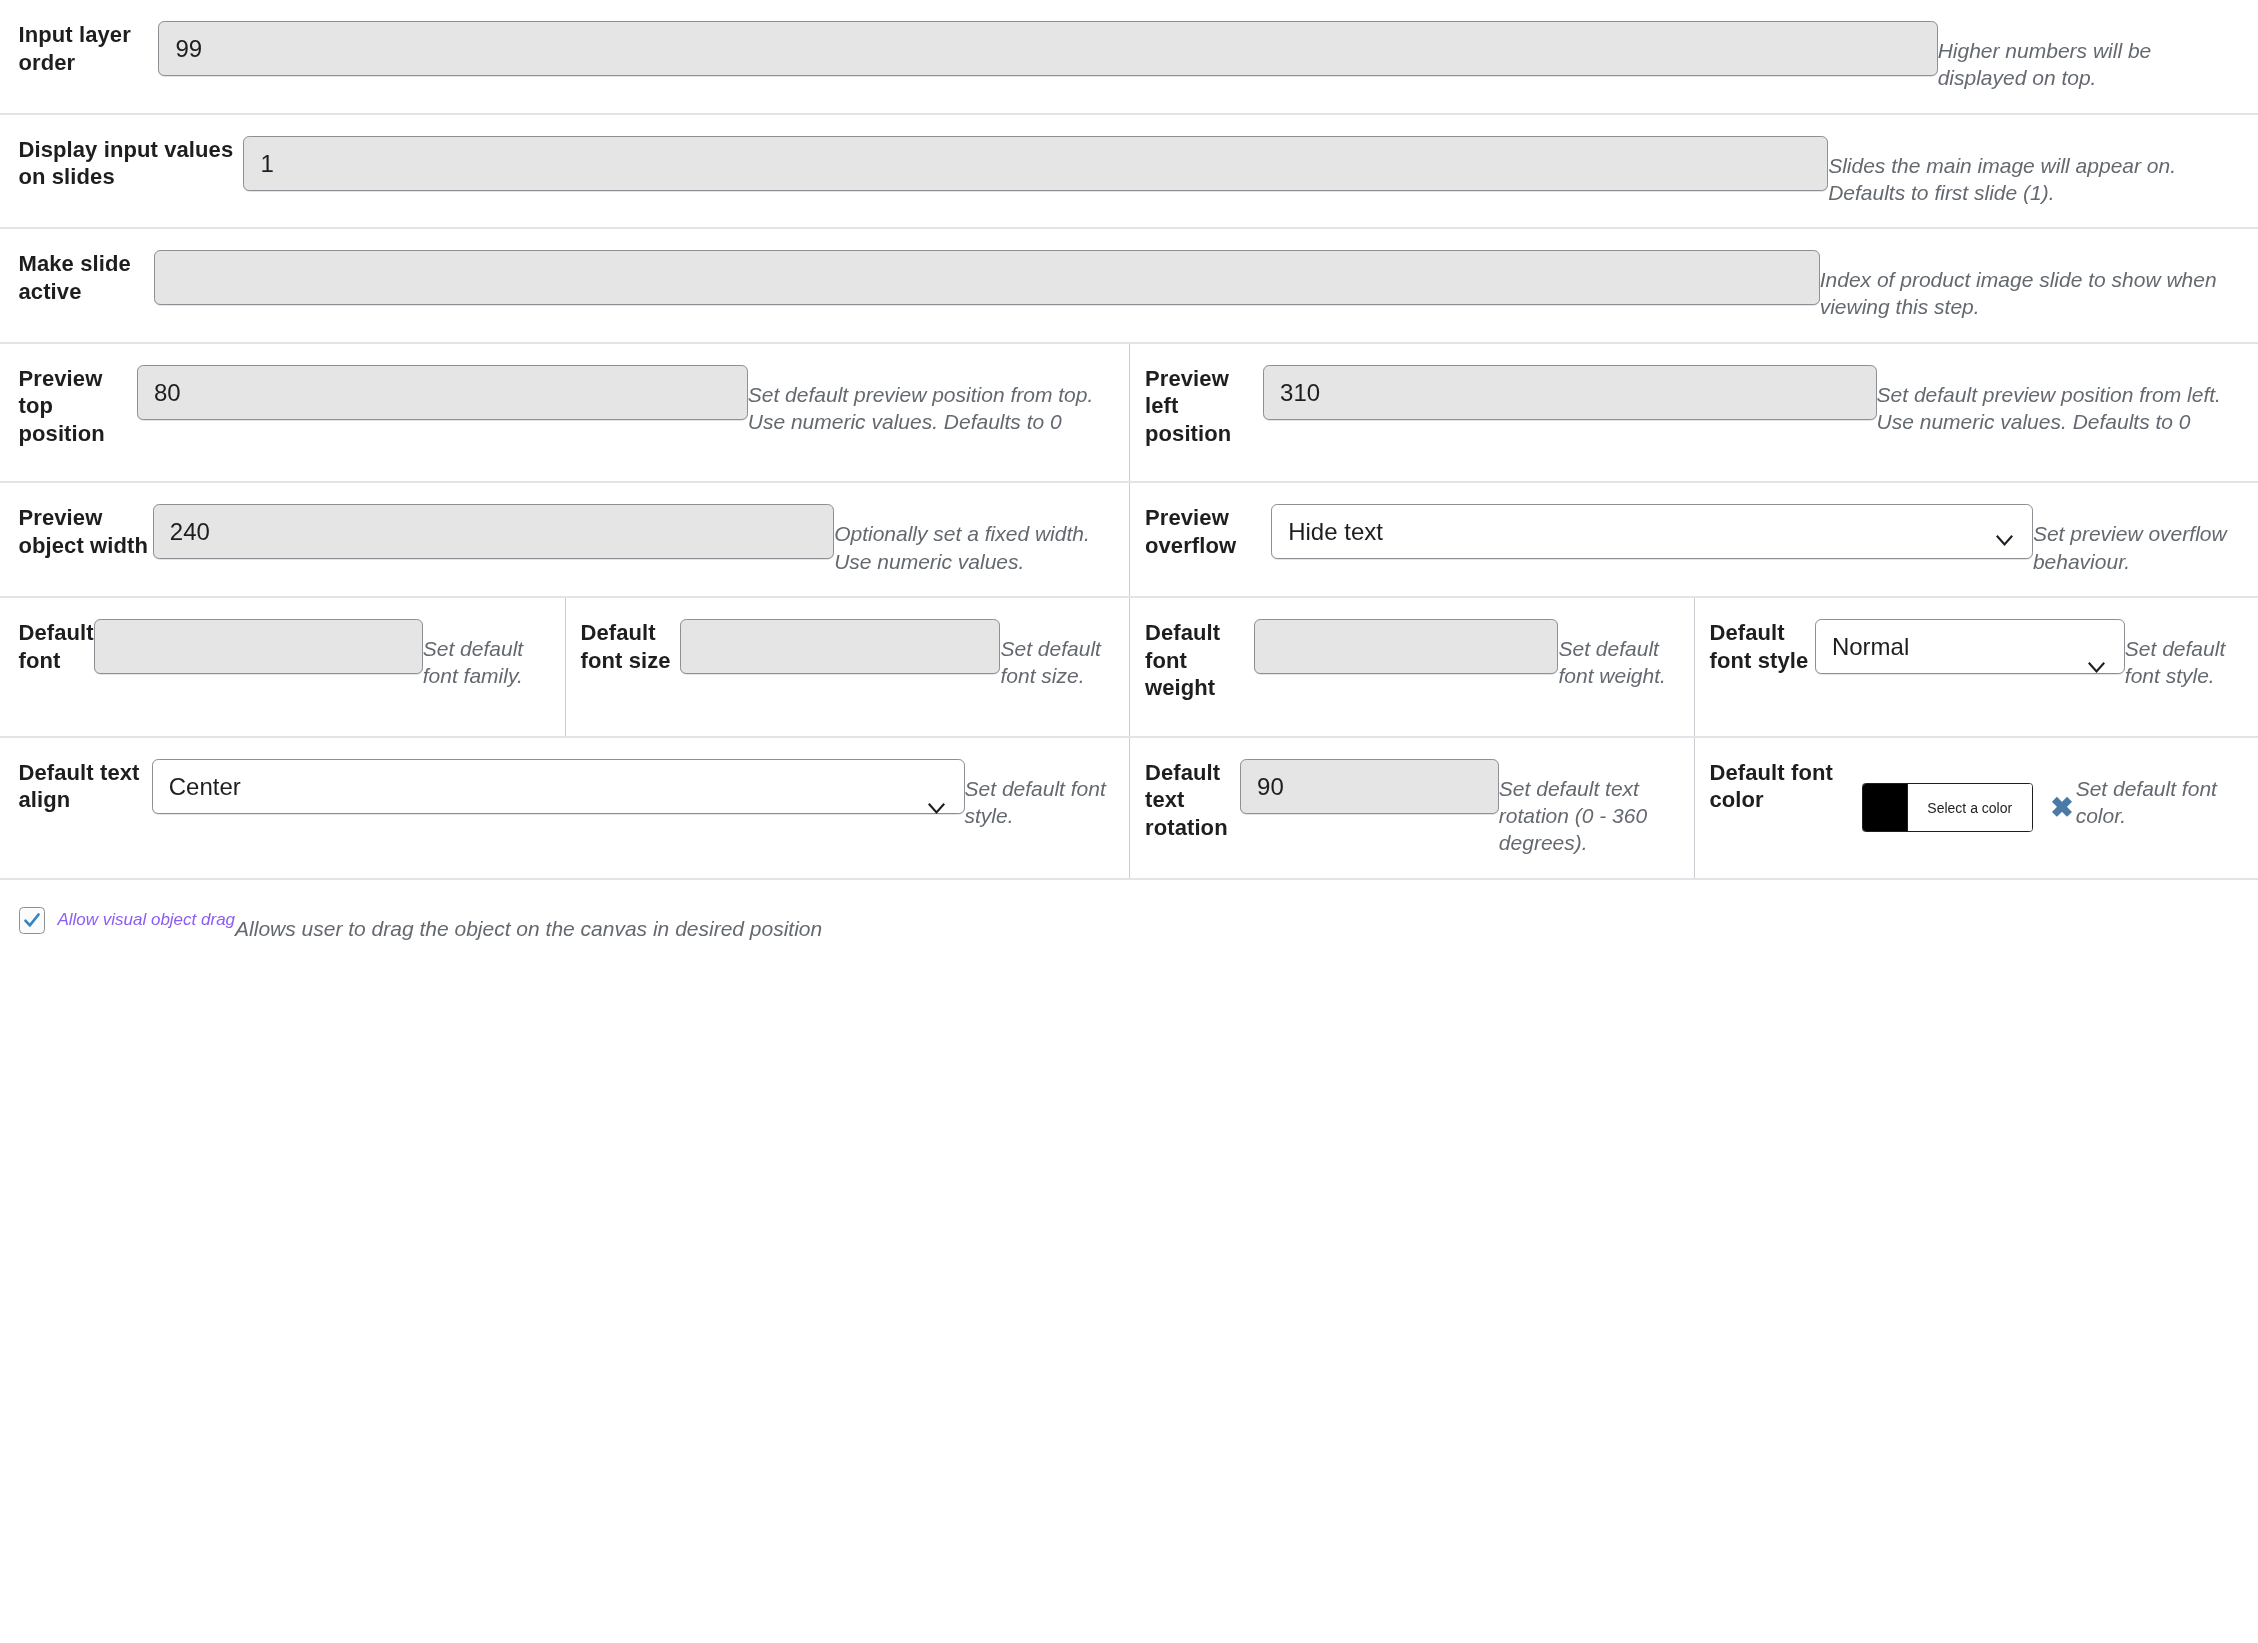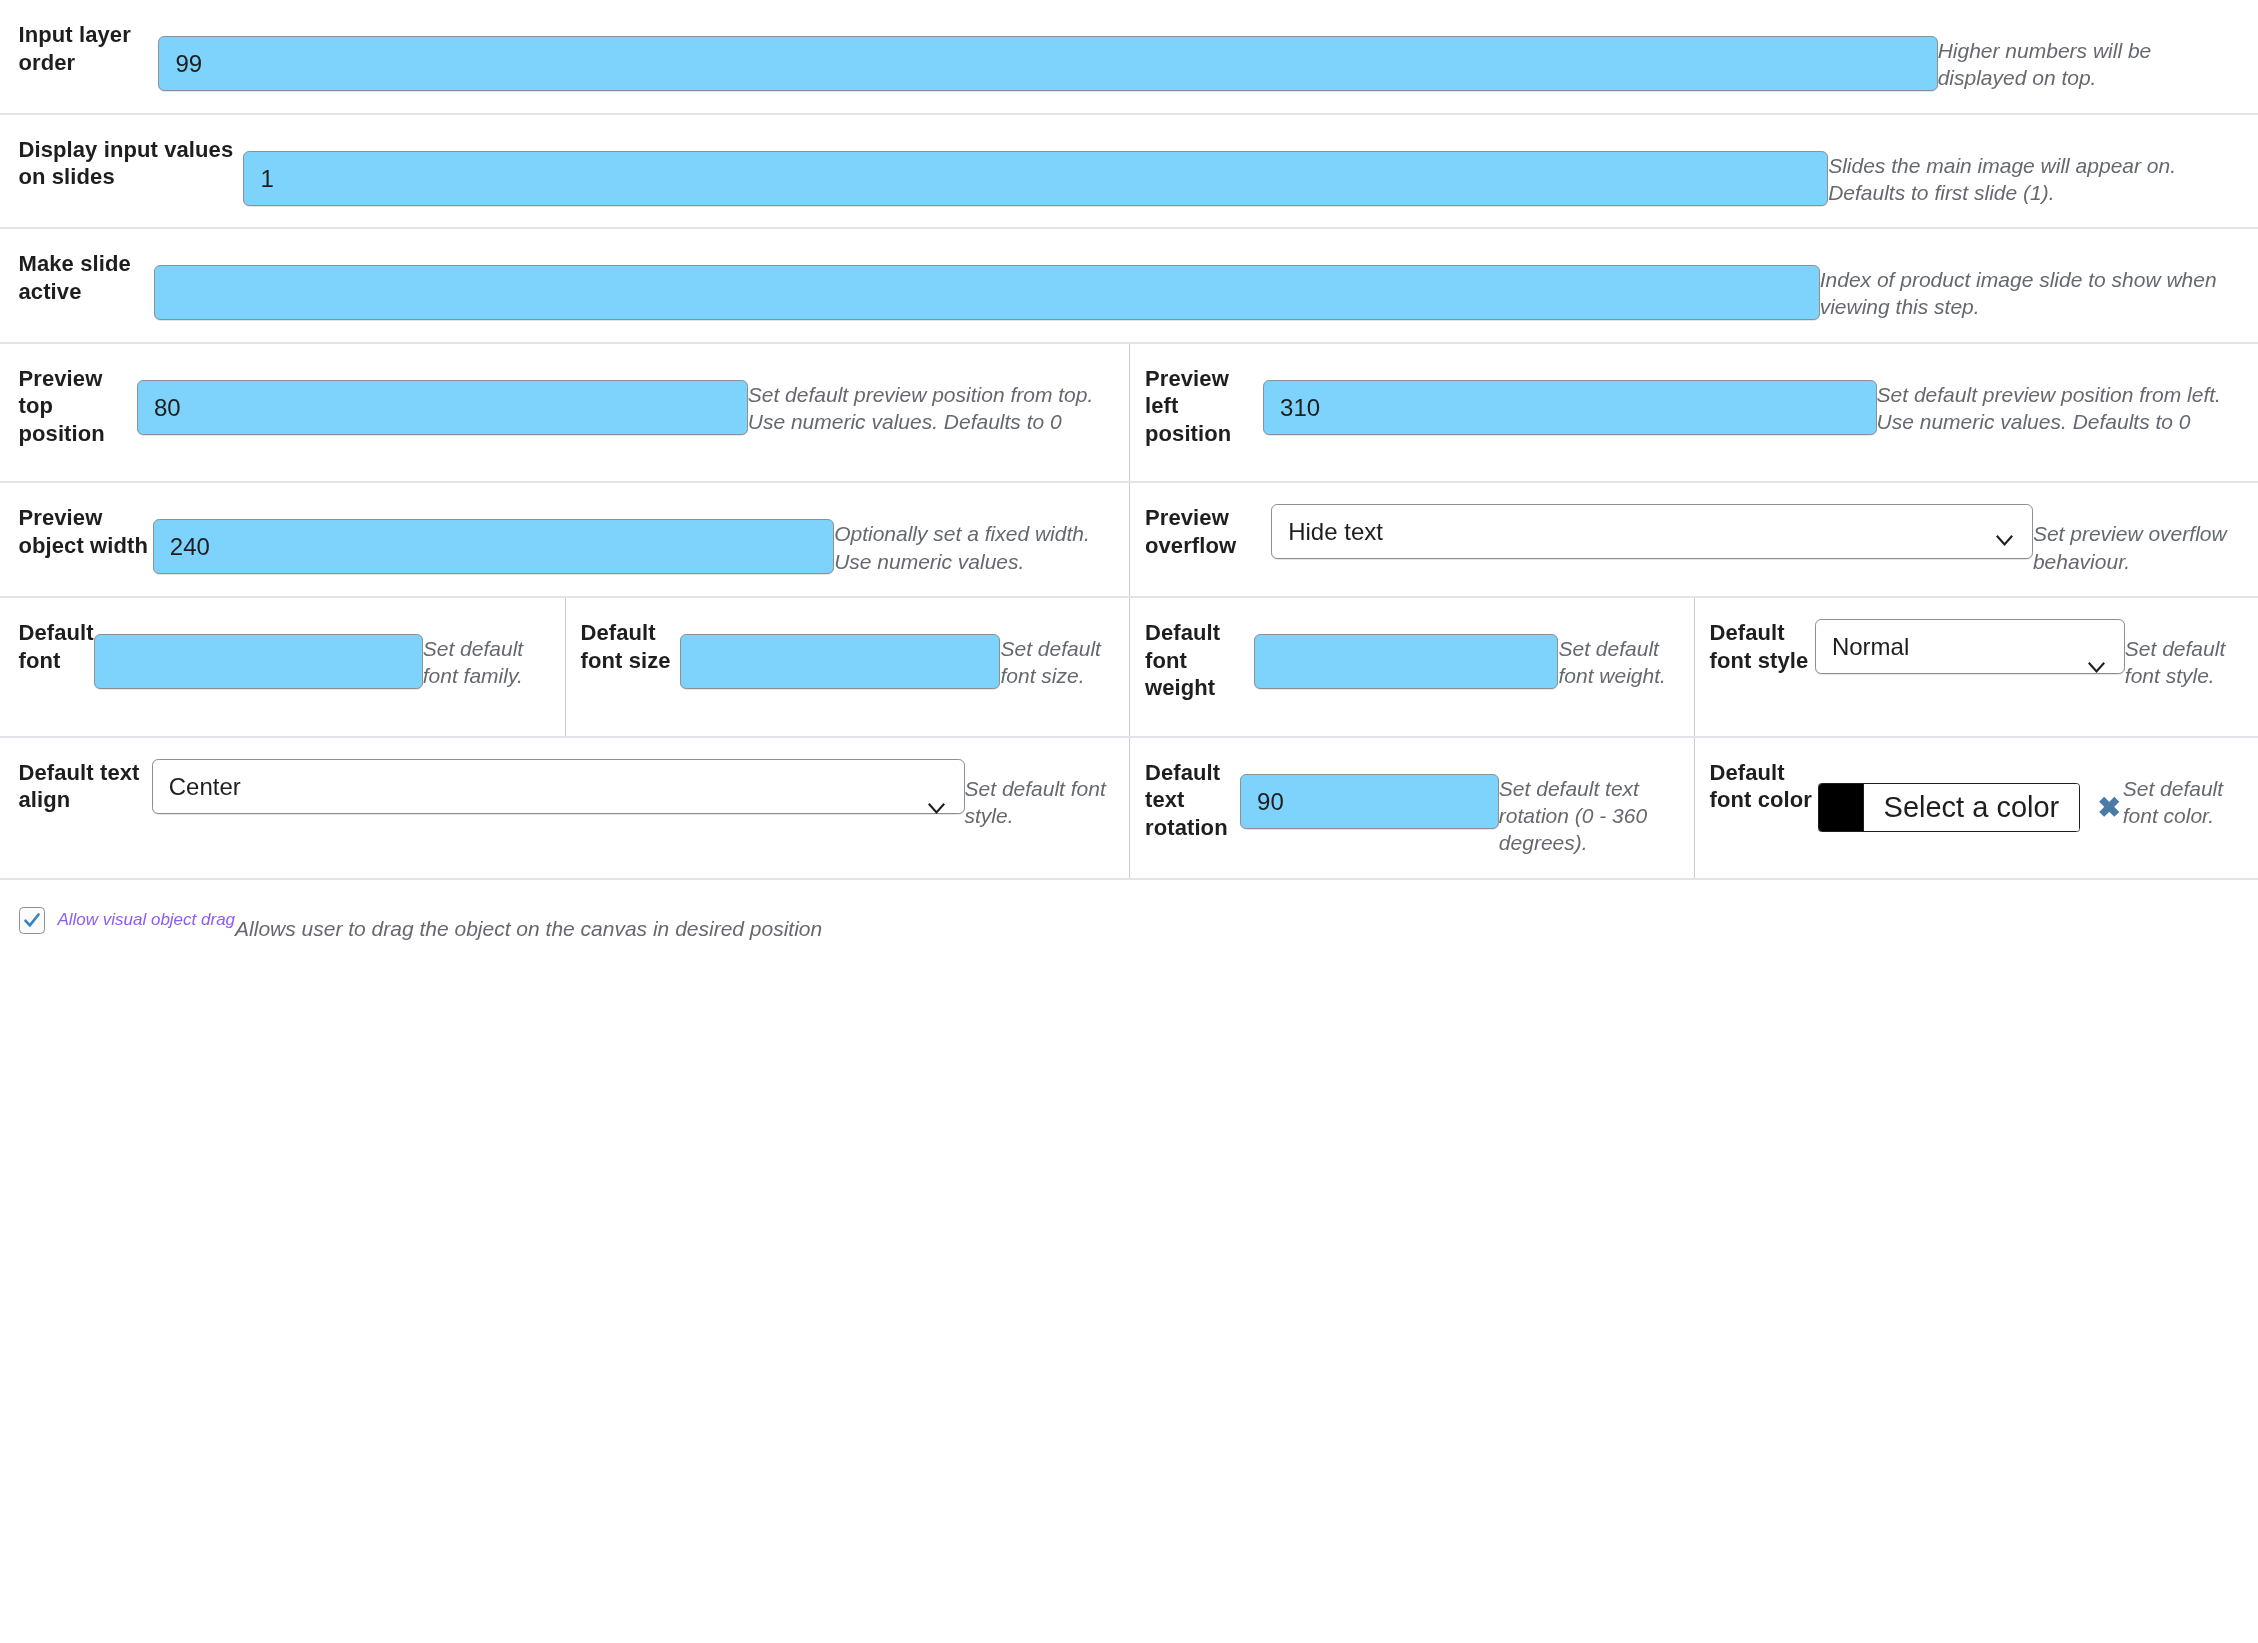--- a/index.html
+++ b/index.html
@@ -63,27 +63,26 @@
   
   .text-input {
     box-sizing: border-box;
     width: 100%;
     height: 55px;
     padding: 0 16px;
     font-family: "Liberation Sans", sans-serif;
     font-size: 24px;
     line-height: 55px;
     color: #1e1e1e;
-    background: #7dd3fc;
+    background: #e5e5e5;
     border: 1.8px solid #8c8f94;
     border-radius: 6.2px;
     box-shadow: 0 0.9px 0 0 rgba(0,0,0,0.10);
     outline: none;
     display: block;
-    margin-top: 15px;
   }
   .text-input::placeholder { color: #757575; }
 
   
   .select-wrap {
     position: relative;
     width: 100%;
   }
   .select-box {
     box-sizing: border-box;
@@ -144,21 +143,21 @@
   .color-swatch {
     width: 44px;
     flex: 0 0 44px;
     background: #000000;
     border-right: 1.8px solid #1e1e1e;
   }
   .color-button-label {
     display: flex;
     align-items: center;
     padding: 0 19.4px;
-    font-size: 29px;
+    font-size: 14px;
     color: #1e1e1e;
     white-space: nowrap;
     background: #ffffff;
   }
   .color-clear {
     font-size: 28px;
     font-weight: 700;
     color: #4a7ba7;
     line-height: 1;
     cursor: pointer;

